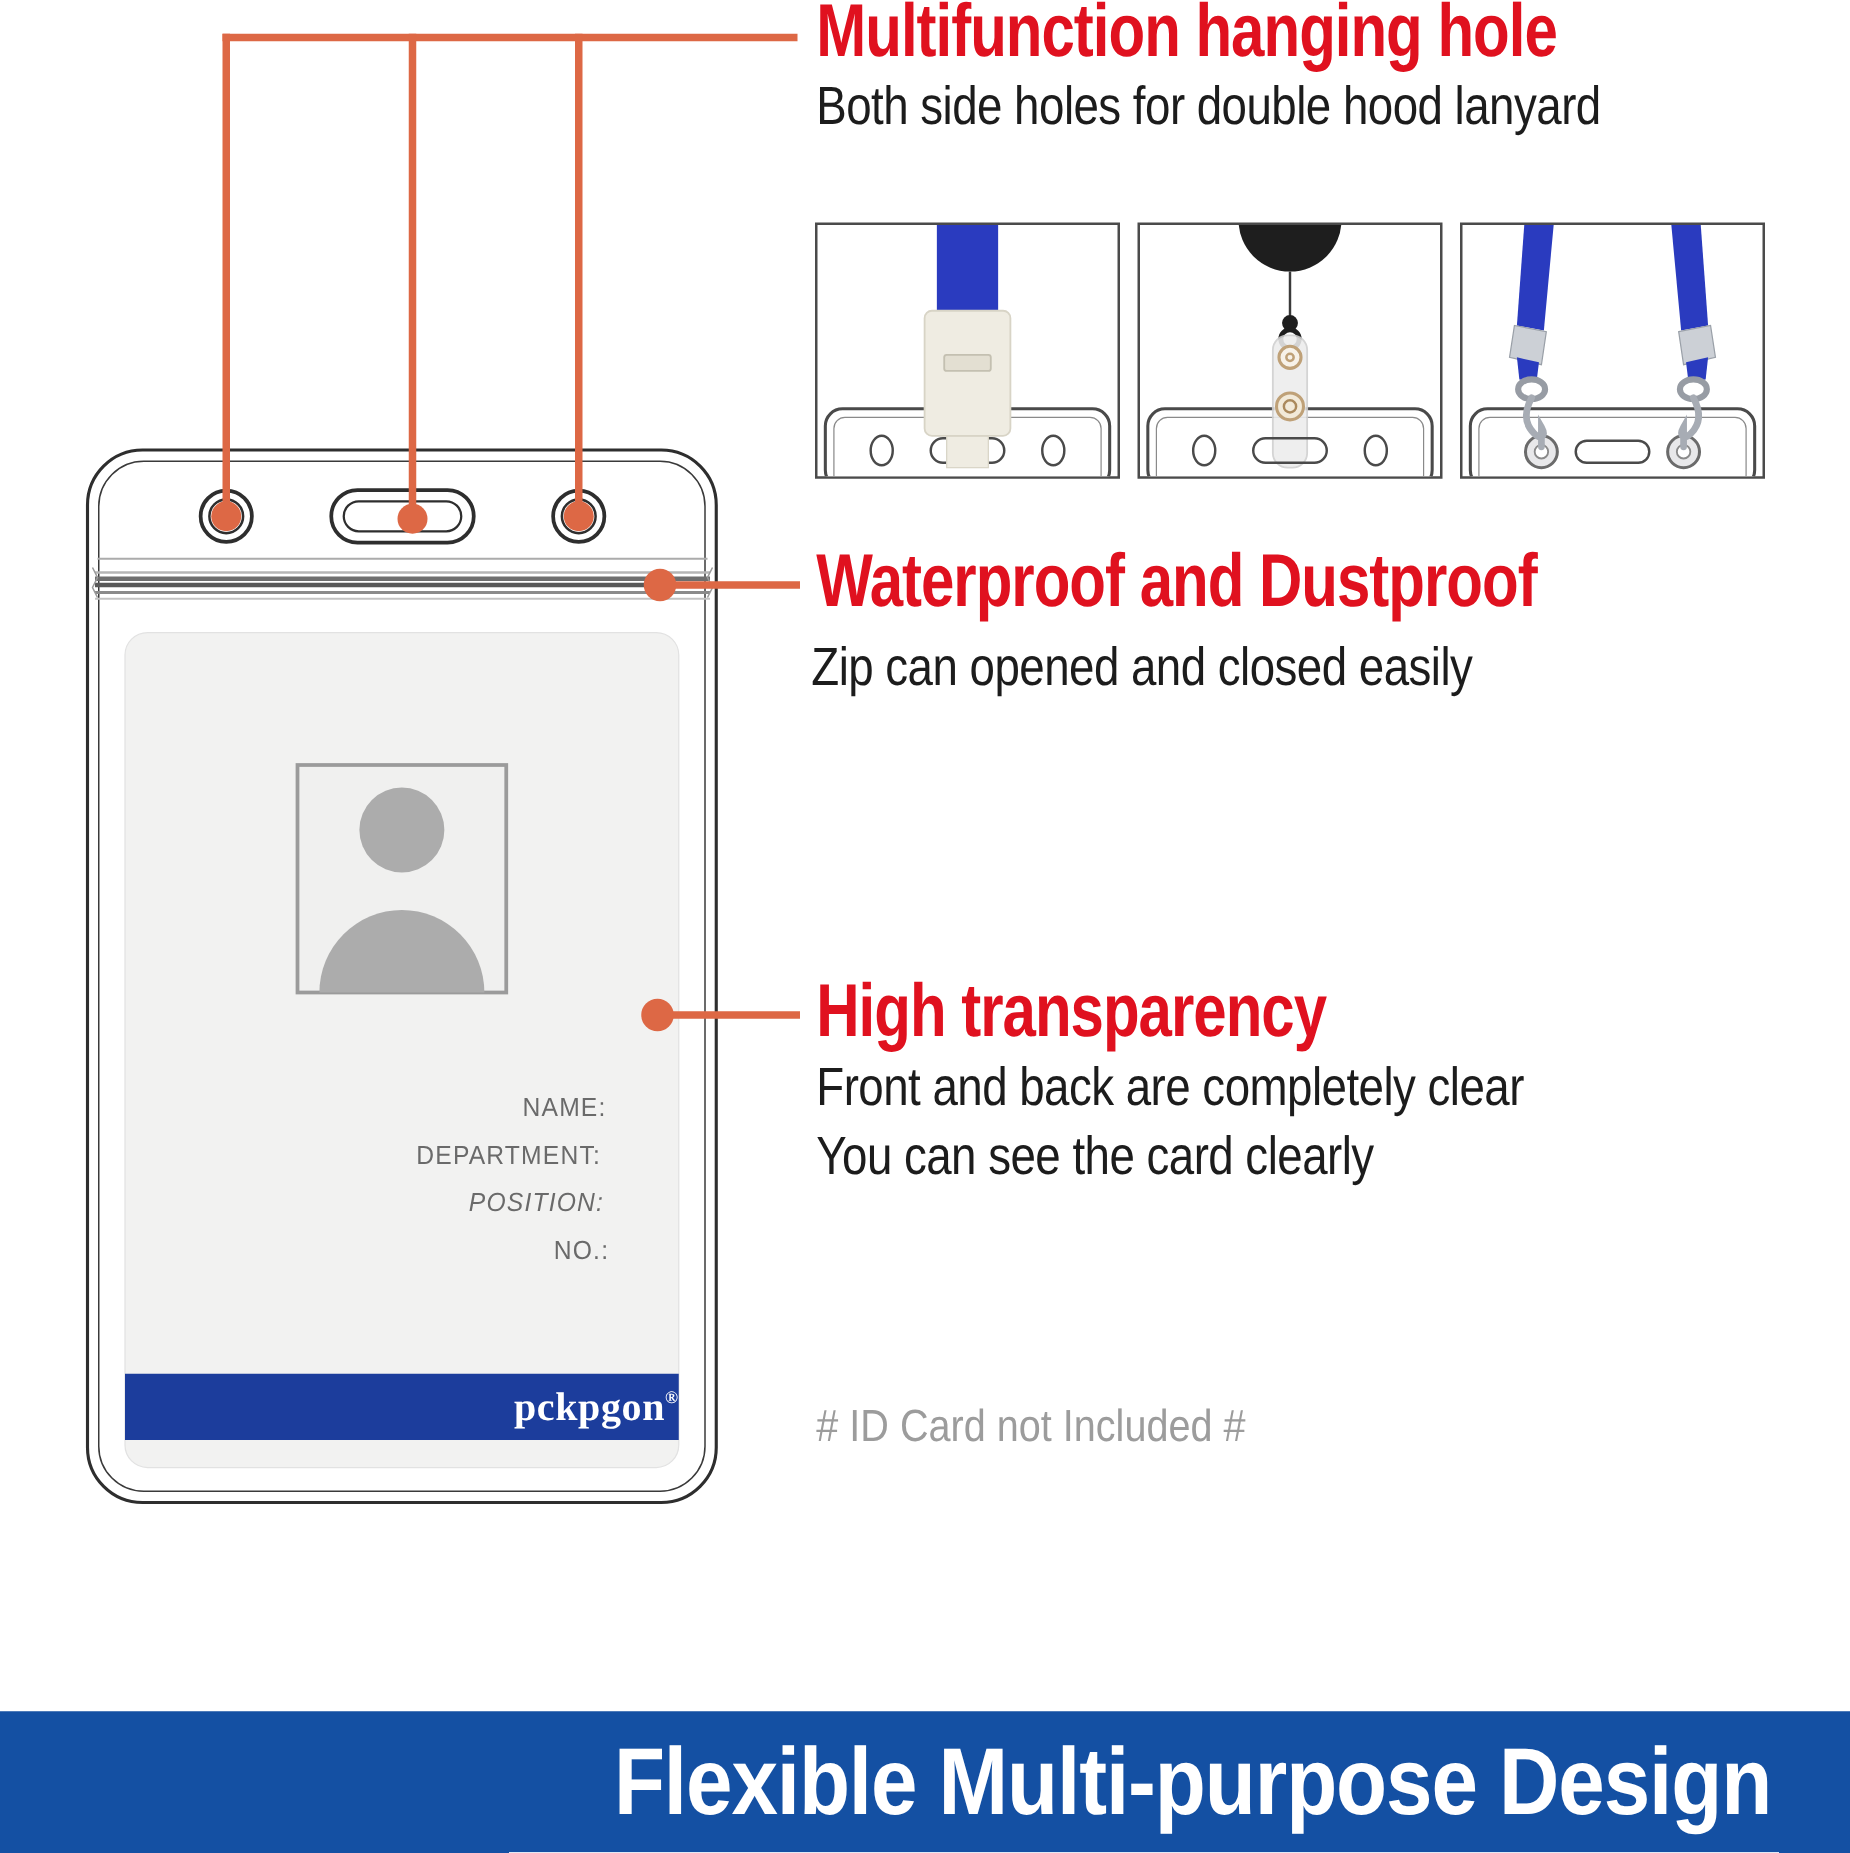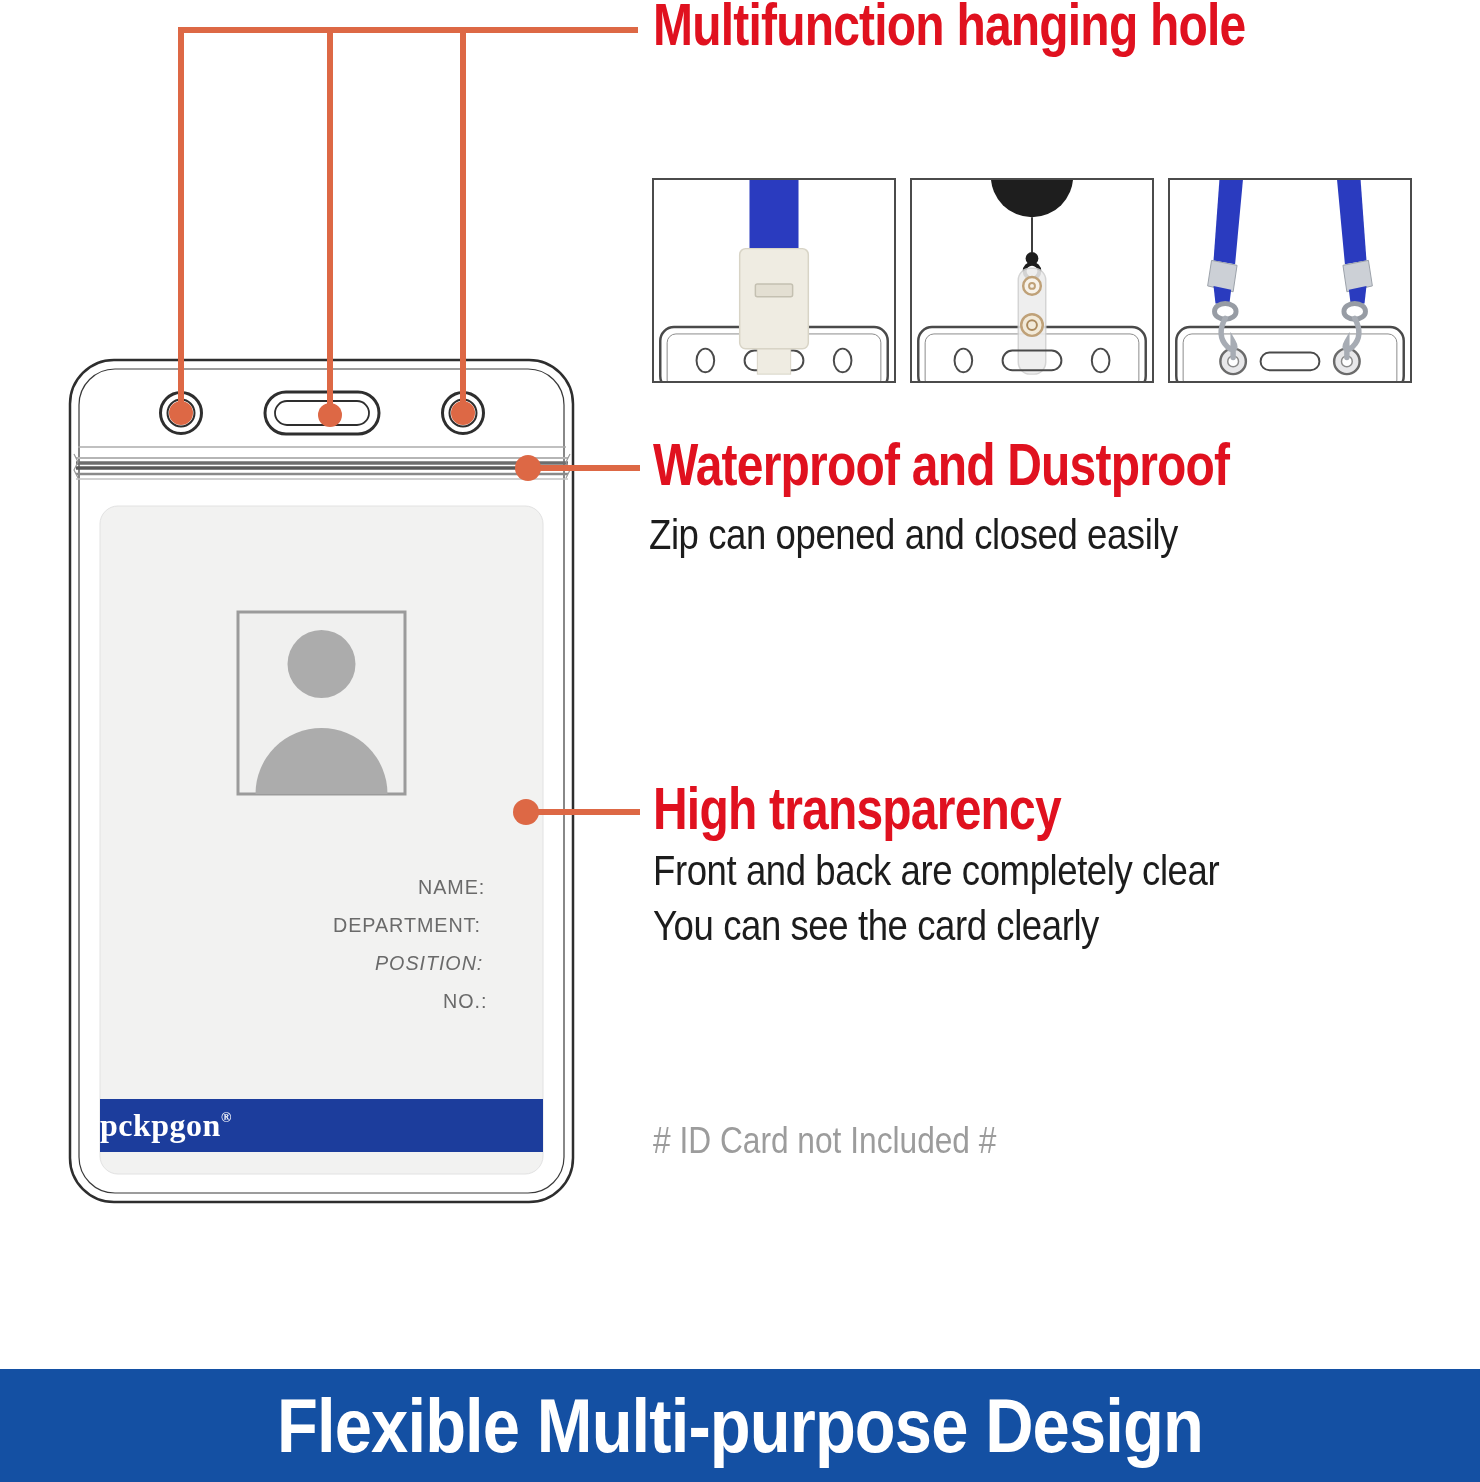--- a/index.html
+++ b/index.html
@@ -21,26 +21,26 @@
   .dot{position:absolute;border-radius:50%;background:var(--orange);}
   
   .photo{position:absolute;top:178px;width:240px;height:201px;border:2px solid #4b4b4b;background:#fff;}
   .photo svg{display:block;}
   
   .field-row{position:absolute;left:165px;width:325px;height:22px;display:flex;align-items:flex-end;flex-direction:column;}
   .field-label{font-size:21px;line-height:22px;color:#6a6a6a;letter-spacing:1px;white-space:nowrap;
                transform:scaleX(.94);transform-origin:left bottom;}
   .field-line{flex:1;border-bottom:2px solid #8a8a8a;margin:0 0 3px 10px;height:1px;}
   .brand-wrap{position:absolute;left:100px;top:1099px;width:443px;height:53px;
-              display:flex;align-items:center;justify-content:flex-start;}
+              display:flex;align-items:center;justify-content:flex-end;}
   .brand{font-family:"Liberation Serif",serif;font-weight:bold;font-size:32px;color:#fff;letter-spacing:.5px;}
   .brand sup{font-size:14px;vertical-align:14px;}
   
   .banner{position:absolute;left:0;top:1369px;width:1480px;height:113px;background:var(--banner);
-          display:flex;align-items:center;justify-content:center;}
+          display:flex;align-items:center;justify-content:flex-end;}
   .banner-text{color:#fff;font-weight:bold;font-size:76px;letter-spacing:-1px;}
 </style>
 </head>
 <body>
 
 <div class="page" style="--red: #E0111F; --orange: #DD6845; --banner: #1450A3;">
 
   <svg class="abs" style="left:60px;top:350px;" width="530" height="860" viewBox="0 0 530 860">
 
     <rect x="10" y="10" width="503" height="842" rx="44" fill="#ffffff" stroke="#2e2e2e" stroke-width="2.5"></rect>
@@ -102,20 +102,21 @@
   <div class="dot" style="left:451px;top:401px;width:24px;height:24px;"></div>
   <div class="cl" style="left:528px;top:465px;width:112px;height:6px;"></div>
   <div class="dot" style="left:515px;top:455px;width:26px;height:26px;"></div>
   <div class="cl" style="left:526px;top:809px;width:114px;height:6px;"></div>
   <div class="dot" style="left:513px;top:799px;width:26px;height:26px;"></div>
 
   <div class="abs" style="left:653px;top:-6px;">
     <span class="cx s80 h-red">Multifunction hanging hole</span>
   </div>
   <div class="abs" style="left:653px;top:58px;">
+    <div><span class="cx s85 sub">Both side holes for double hood lanyard</span></div>
   </div>
 
   <div class="photo" style="left:652px;" title="lanyard with plastic clip in middle slot">
     <svg width="240" height="201" viewBox="0 0 244 205">
       <rect x="6" y="150" width="232" height="64" rx="14" fill="#fff" stroke="#4a4a4a" stroke-width="2.5"></rect>
       <rect x="13" y="157" width="218" height="56" rx="9" fill="none" stroke="#8a8a8a" stroke-width="1"></rect>
       <ellipse cx="52" cy="184" rx="9" ry="12" fill="#fff" stroke="#4a4a4a" stroke-width="2"></ellipse>
       <ellipse cx="192" cy="184" rx="9" ry="12" fill="#fff" stroke="#4a4a4a" stroke-width="2"></ellipse>
       <rect x="92" y="174" width="60" height="20" rx="10" fill="#fff" stroke="#4a4a4a" stroke-width="2"></rect>
       <rect x="97" y="0" width="50" height="92" fill="#2A3BBF"></rect>

